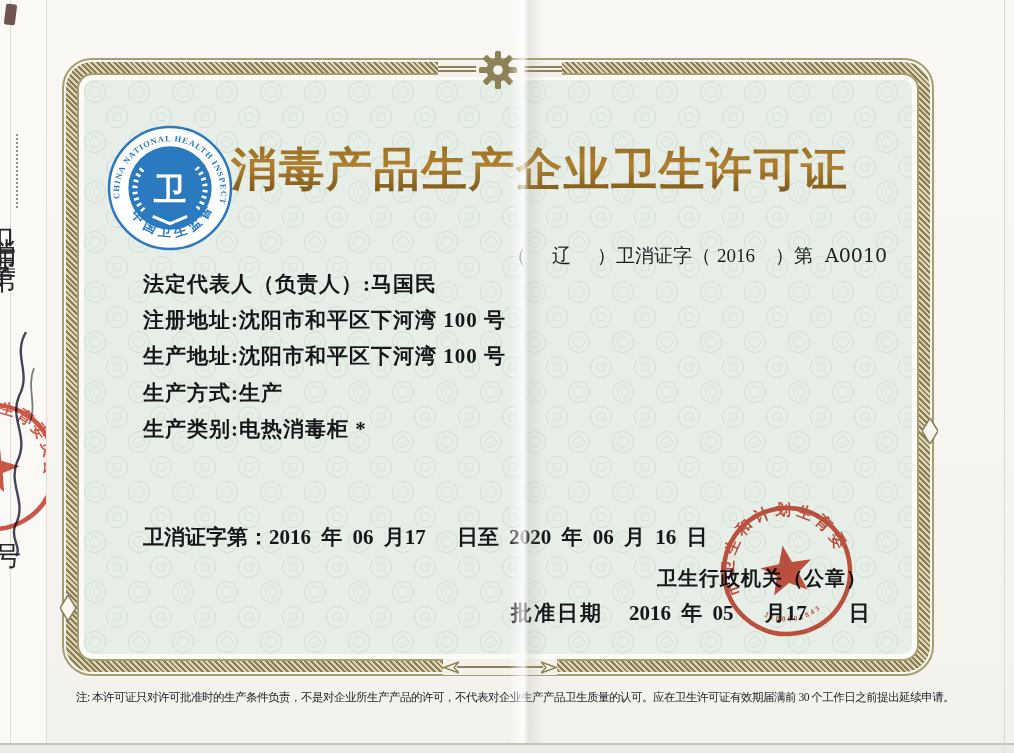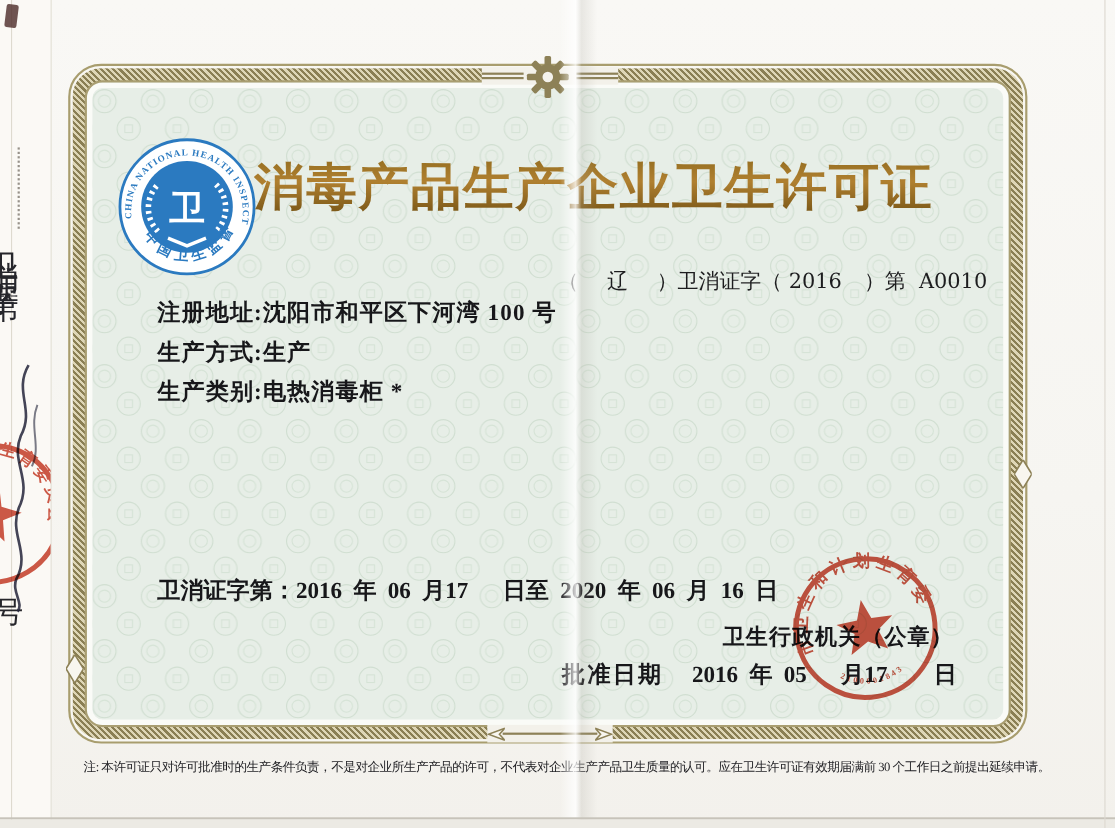--- a/index.html
+++ b/index.html
@@ -34,21 +34,21 @@
   .tip{position:absolute;top:2px;}
   .diamond{z-index:21;}
 
   
   .logo{position:absolute;left:28px;top:50px;z-index:3;}
   .cert-title{position:absolute;left:152px;top:64px;font-size:46px;font-weight:700;letter-spacing:1.5px;white-space:nowrap;z-index:3;color:#86611c;}
   @supports (-webkit-background-clip:text){
     .cert-title{background:linear-gradient(180deg,#8f6a1e 0%,#b08030 42%,#6e4e12 100%);-webkit-background-clip:text;background-clip:text;color:transparent;}
   }
   .number-line{position:absolute;left:428px;top:168px;font-size:19px;color:#1d1d1f;white-space:nowrap;z-index:3;font-weight:500;}
-  .number-line .m26{margin-right:26px;} .number-line .m20{margin-right:20px;} .number-line .m12{margin-right:12px;} .number-line .m6{margin-right:6px;margin-top:32px;} .number-line .m28{margin-right:28px;}
+  .number-line .m26{margin-right:26px;} .number-line .m20{margin-right:20px;font-family:Liberation Serif, serif;} .number-line .m12{margin-right:12px;} .number-line .m6{margin-right:6px;margin-top:32px;} .number-line .m28{margin-right:28px;}
   .num{font-family:"DejaVu Serif","Liberation Serif",serif;}
 
   .fields{position:absolute;left:64px;top:191px;z-index:3;}
   .frow{line-height:36.2px;font-size:21px;color:#17171a;font-weight:600;letter-spacing:1px;white-space:nowrap;}
   .validity{position:absolute;left:64px;top:448px;font-size:21px;color:#17171a;font-weight:600;white-space:nowrap;z-index:3;}
   .validity .fvalue{word-spacing:5px;}
   .authority{position:absolute;left:578px;top:490px;font-size:20px;color:#17171a;font-weight:600;white-space:nowrap;z-index:3;letter-spacing:1px;}
   .approval{position:absolute;left:432px;top:524px;font-size:21px;color:#17171a;font-weight:600;white-space:nowrap;z-index:3;}
   .approval .flabel{margin-right:26px;letter-spacing:2px;}
   .approval .fvalue{word-spacing:5px;}
@@ -128,21 +128,23 @@
           </text>
         </svg>
 
         <div class="cert-title">消毒产品生产企业卫生许可证</div>
 
         <div class="number-line">
           <span class="m26">（</span><span class="m26">辽</span><span class="m6">）卫消证字（</span><span class="num m20">2016</span><span class="m12">）第</span><span class="num m28">A0010</span>
         </div>
 
         <div class="fields">
+          <div class="frow"><span class="flabel">法定代表人（负责人）:</span><span class="fvalue">马国民</span></div>
           <div class="frow"><span class="flabel">注册地址:</span><span class="fvalue">沈阳市和平区下河湾 100 号</span></div>
+          <div class="frow"><span class="flabel">生产地址:</span><span class="fvalue">沈阳市和平区下河湾 100 号</span></div>
           <div class="frow"><span class="flabel">生产方式:</span><span class="fvalue">生产</span></div>
           <div class="frow"><span class="flabel">生产类别:</span><span class="fvalue">电热消毒柜 *</span></div>
         </div>
 
         <div class="validity"><span class="flabel">卫消证字第：</span><span class="fvalue">2016 年 06 月17　 日至 2020 年 06 月 16 日</span></div>
         <div class="authority">卫生行政机关（公章）</div>
         <div class="approval"><span class="flabel">批准日期</span><span class="fvalue">2016 年 05　 月17　　日</span></div>
 
       </div>
     </div>

